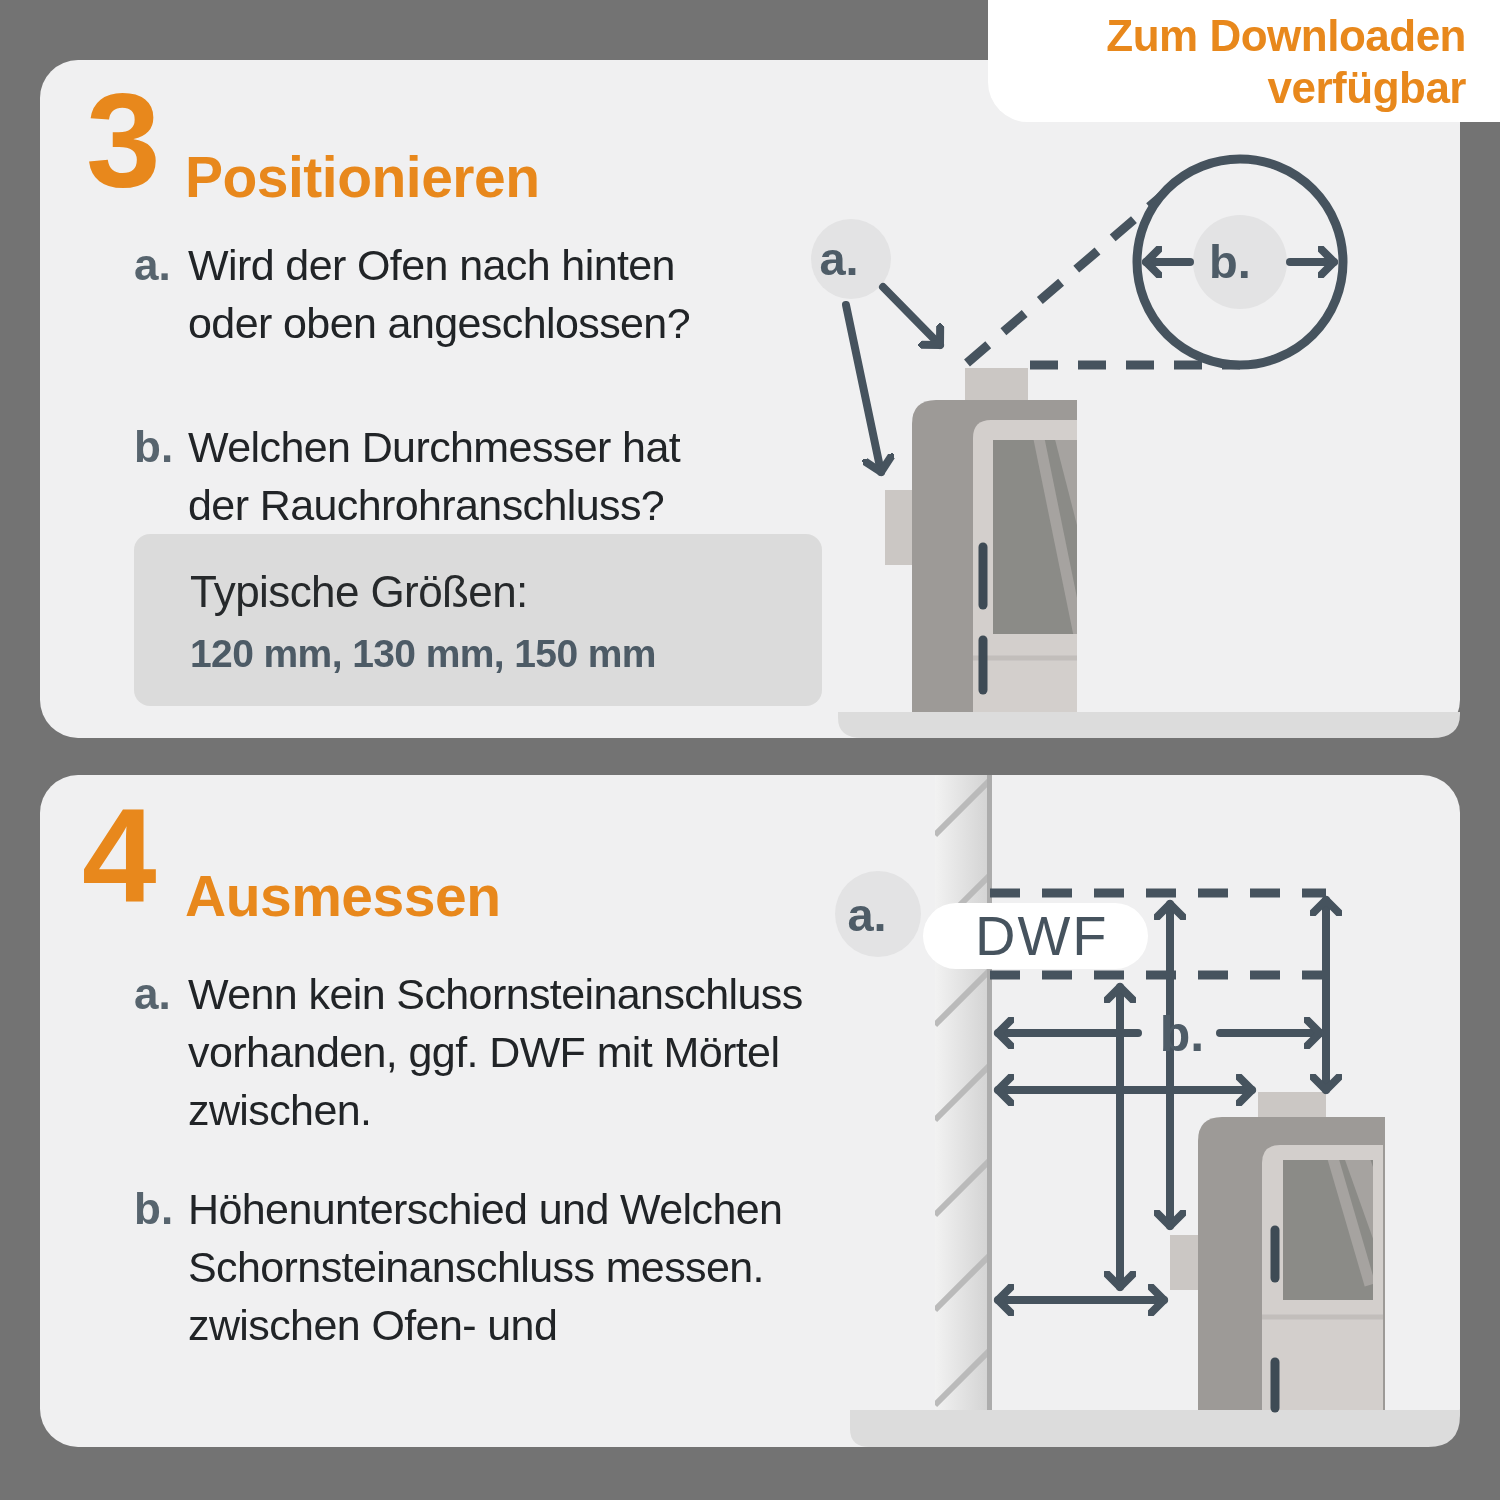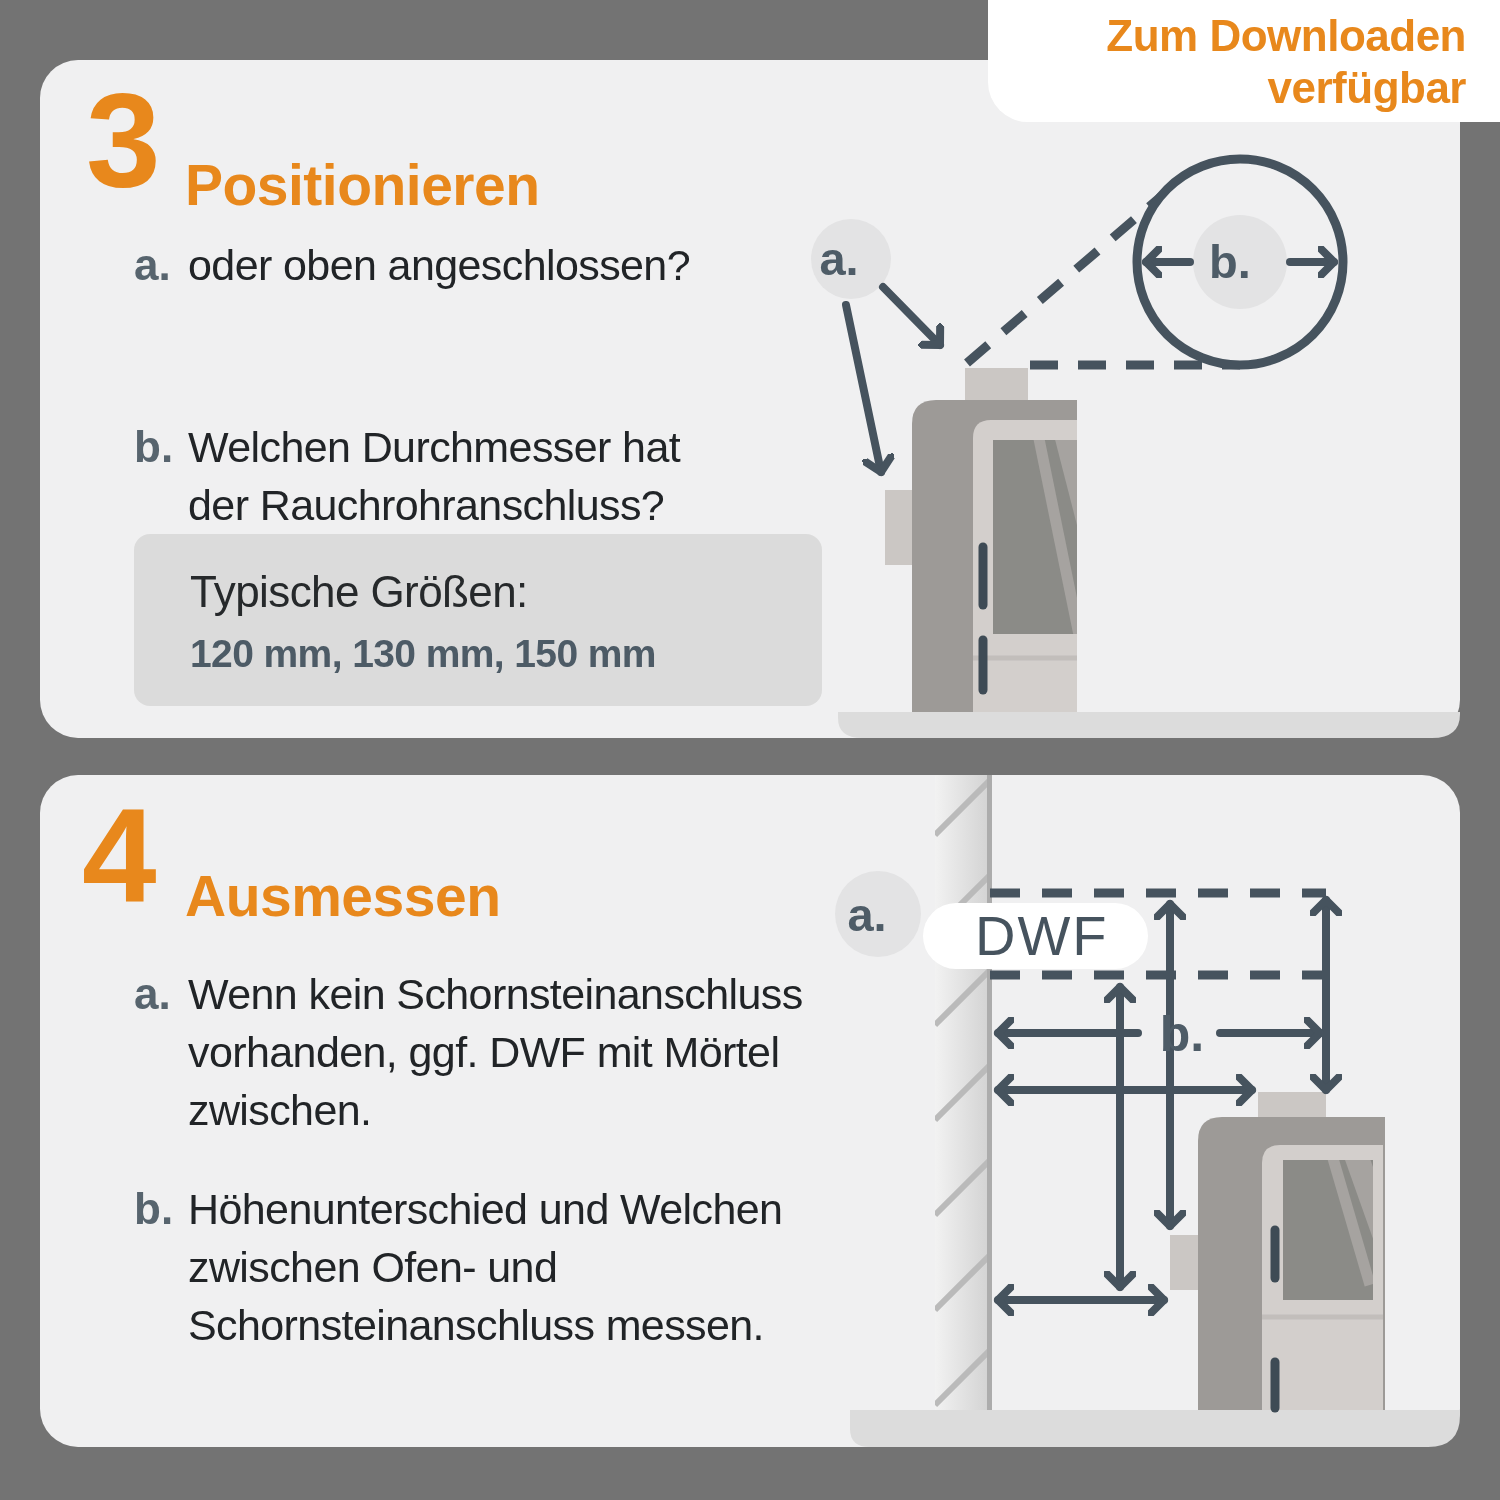--- a/index.html
+++ b/index.html
@@ -15,21 +15,21 @@
   .header-note{
     position:absolute;top:0;right:0;width:512px;height:122px;background:#ffffff;
     border-bottom-left-radius:40px;text-align:right;padding:10px 34px 0 0;box-sizing:border-box;z-index:5;
   }
   .header-note .l1{font-size:44px;font-weight:bold;color:#E8881C;line-height:52px;letter-spacing:-0.5px;}
   .header-note .l2{font-size:44px;color:#F09A28;line-height:52px;letter-spacing:-0.5px;}
 
   .sec-num{position:absolute;font-size:134px;font-weight:bold;color:#E8881C;line-height:1;letter-spacing:-2px;}
   .sec-title{position:absolute;font-size:57px;font-weight:bold;color:#E8881C;letter-spacing:-0.5px;}
   .card1 .sec-num{left:46px;top:14px;}
-  .card1 .sec-title{left:145px;top:92px;}
+  .card1 .sec-title{left:145px;top:84px;}
   .card2 .sec-num{left:42px;top:14px;}
   .card2 .sec-title{left:145px;top:88px;}
 
   .item{position:absolute;left:94px;}
   .item .lbl{
     position:absolute;left:0;top:0;font-size:44px;font-weight:bold;color:#57646E;line-height:58px;
   }
   .item .lines{margin-left:54px;font-size:43px;line-height:58px;color:#212427;letter-spacing:-0.6px;white-space:nowrap;}
   .card1 .item-a{top:176px;}
   .card1 .item-b{top:358px;}
@@ -55,20 +55,21 @@
     <div class="l1">Zum Downloaden verfügbar</div>
   </div>
 
   <div class="card card1">
     <div class="sec-num">3</div>
     <div class="sec-title">Positionieren</div>
 
     <div class="item item-a">
       <span class="lbl">a.</span>
       <div class="lines">
+        <div>Wird der Ofen nach hinten</div>
         <div>oder oben angeschlossen?</div>
       </div>
     </div>
     <div class="item item-b">
       <span class="lbl">b.</span>
       <div class="lines">
         <div>Welchen Durchmesser hat</div>
         <div>der Rauchrohranschluss?</div>
       </div>
     </div>
@@ -140,22 +141,22 @@
       <div class="lines">
         <div>Wenn kein Schornsteinanschluss</div>
         <div>vorhanden, ggf. DWF mit Mörtel</div>
         <div>zwischen.</div>
       </div>
     </div>
     <div class="item item-b">
       <span class="lbl">b.</span>
       <div class="lines">
         <div>Höhenunterschied und Welchen</div>
+        <div>Schornsteinanschluss messen.</div>
         <div>zwischen Ofen- und</div>
-        <div>Schornsteinanschluss messen.</div>
       </div>
     </div>
 
     <svg width="1420" height="672" viewBox="0 0 1420 672">
       <defs>
         <marker id="ah2" viewBox="-16 -16 32 32" markerWidth="32" markerHeight="32" markerUnits="userSpaceOnUse" refX="0" refY="0" orient="auto-start-reverse">
           <path d="M-13,-13 L0,0 L-13,13" fill="none" stroke="#46535E" stroke-width="8" stroke-linecap="round" stroke-linejoin="round"></path>
         </marker>
         <linearGradient id="wallgrad" x1="0" y1="0" x2="1" y2="0">
           <stop offset="0" stop-color="#F2F2F2"></stop>

